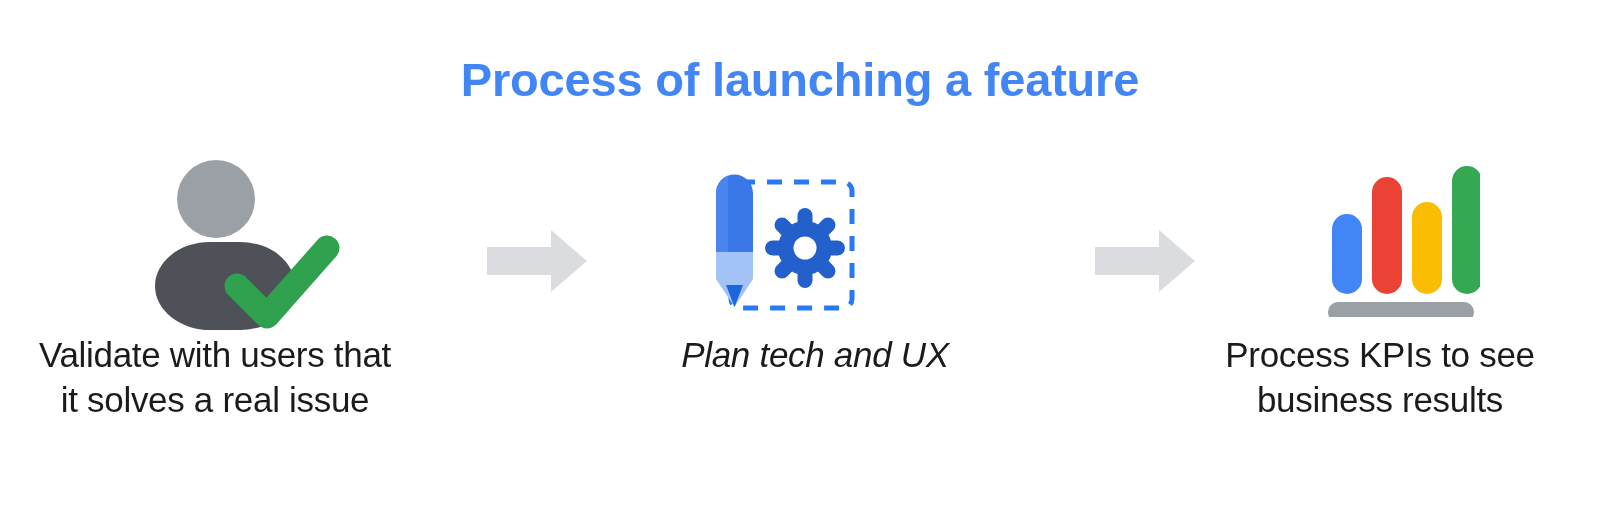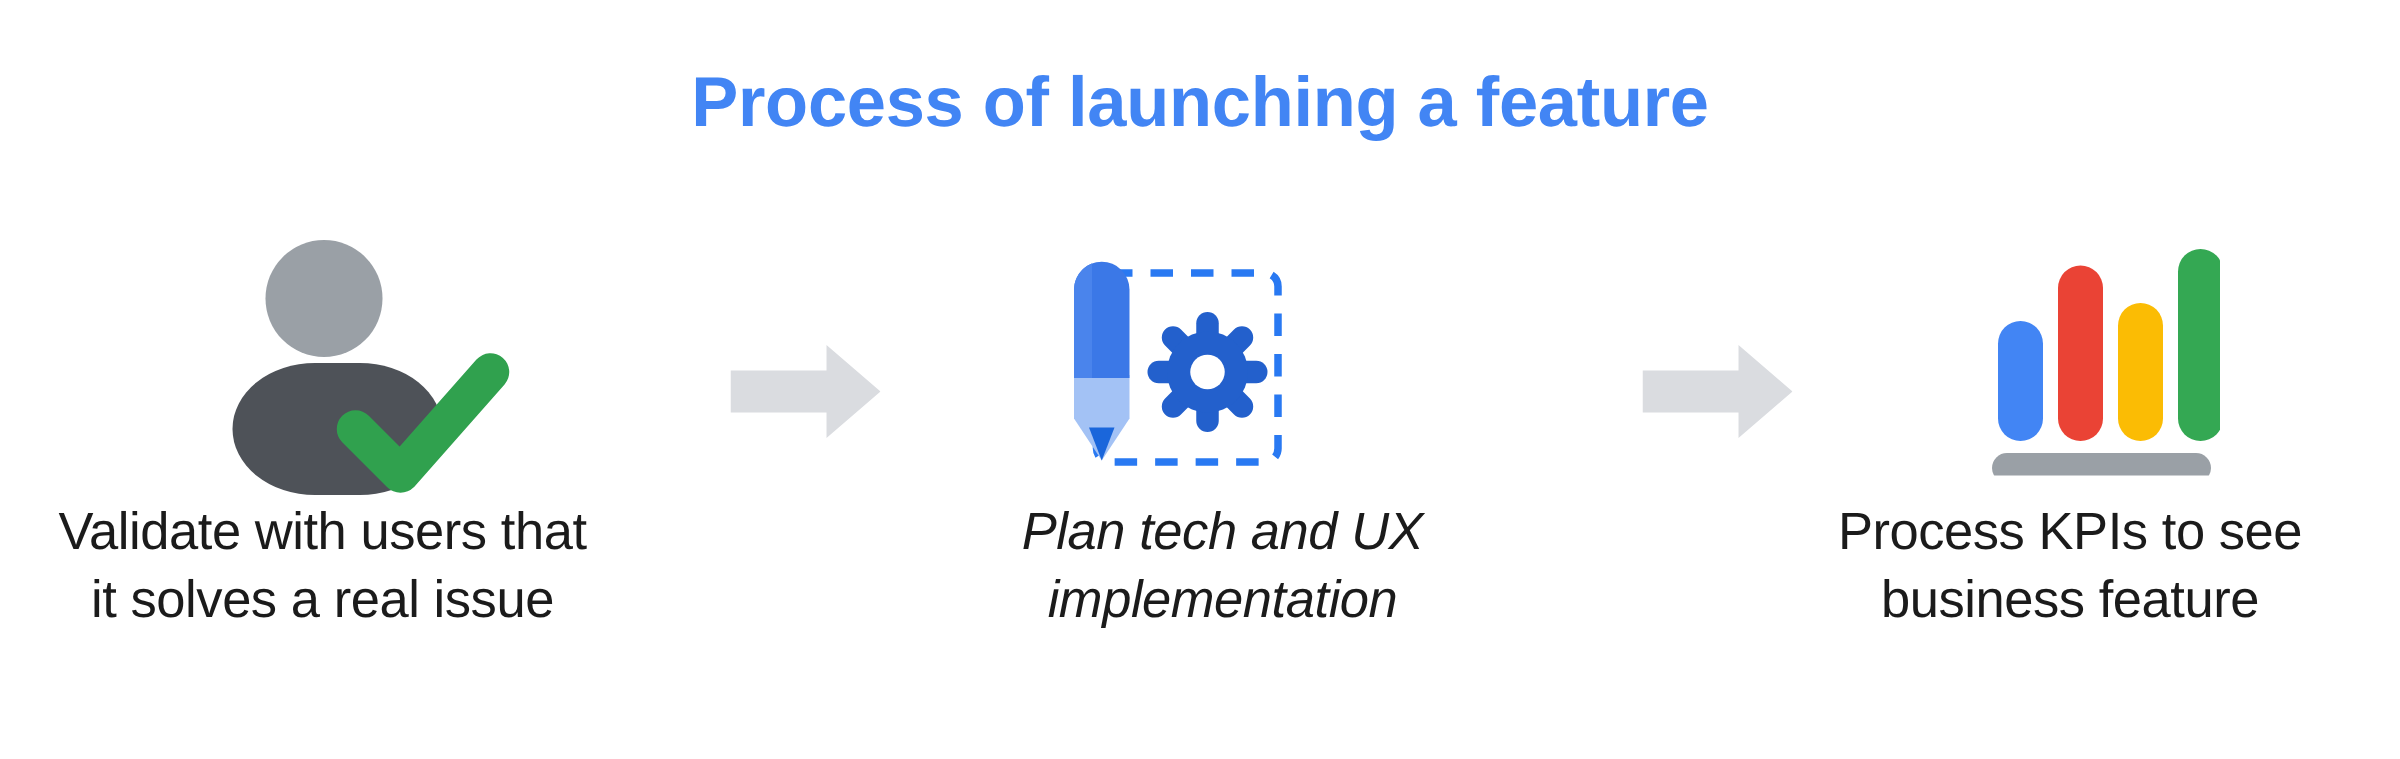--- a/index.html
+++ b/index.html
@@ -16,21 +16,21 @@
   .canvas {
     position: relative;
     width: 1600px;
     height: 506px;
     background: #ffffff;
   }
 
   
   .title {
     position: absolute;
-    top: 40px;
+    top: 52px;
     left: 0;
     width: 1600px;
     text-align: center;
     font-size: 47px;
     font-weight: 700;
     letter-spacing: -0.2px;
     color: #4285F4;
     font-family: "Liberation Sans", sans-serif;
   }
 
@@ -186,21 +186,20 @@
                 </g>
                 <circle cx="0" cy="0" r="27"></circle>
               </g>
               <circle cx="0" cy="0" r="11.5" fill="#ffffff"></circle>
             </g>
           </svg>
         </div>
       </div>
       <div class="caption">
         <div>Plan tech and UX</div>
-        <div>implementation</div>
       </div>
     </div>
 
     <div class="arrow arrow-2">
       <svg width="100" height="62" viewBox="0 0 100 62" xmlns="http://www.w3.org/2000/svg">
         <path d="M0 17 L64 17 L64 0 L100 31 L64 62 L64 45 L0 45 Z" fill="#DADCE0"></path>
       </svg>
     </div>
 
     <div class="step step-3">
@@ -210,18 +209,18 @@
             <rect x="12" y="52" width="30" height="80" rx="15" fill="#4285F4"></rect>
             <rect x="52" y="15" width="30" height="117" rx="15" fill="#EA4335"></rect>
             <rect x="92" y="40" width="30" height="92" rx="15" fill="#FBBC04"></rect>
             <rect x="132" y="4" width="30" height="128" rx="15" fill="#34A853"></rect>
             <rect x="8" y="140" width="146" height="20" rx="10" fill="#9AA0A6"></rect>
           </svg>
         </div>
       </div>
       <div class="caption">
         <div>Process KPIs to see</div>
-        <div>business feature</div>
+        <div>business results</div>
       </div>
     </div>
 
   </div>
 </div>
 
 </body></html>

